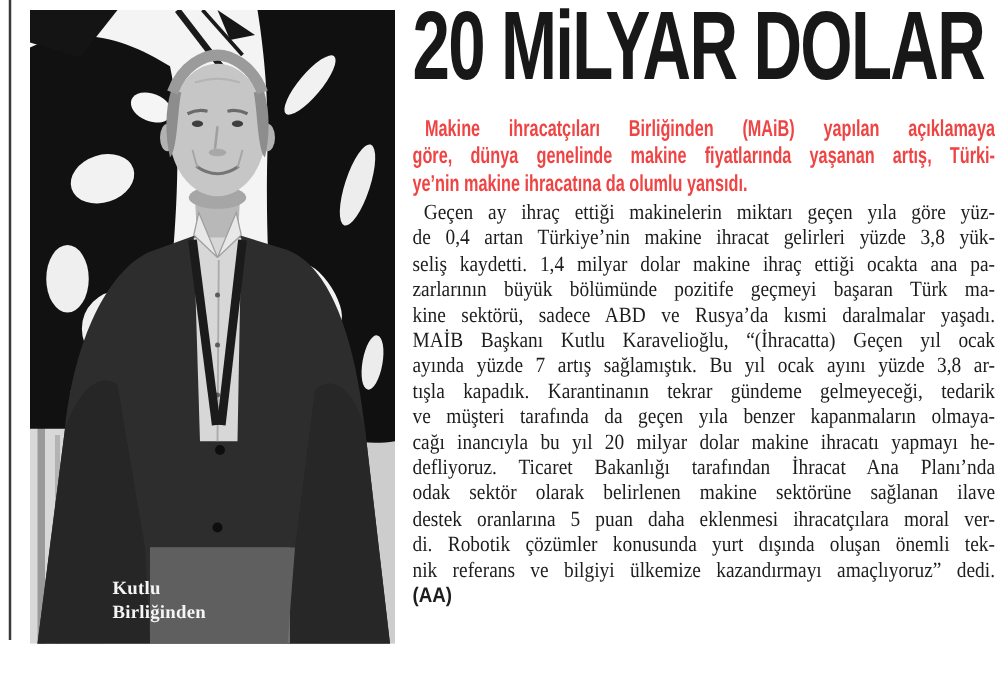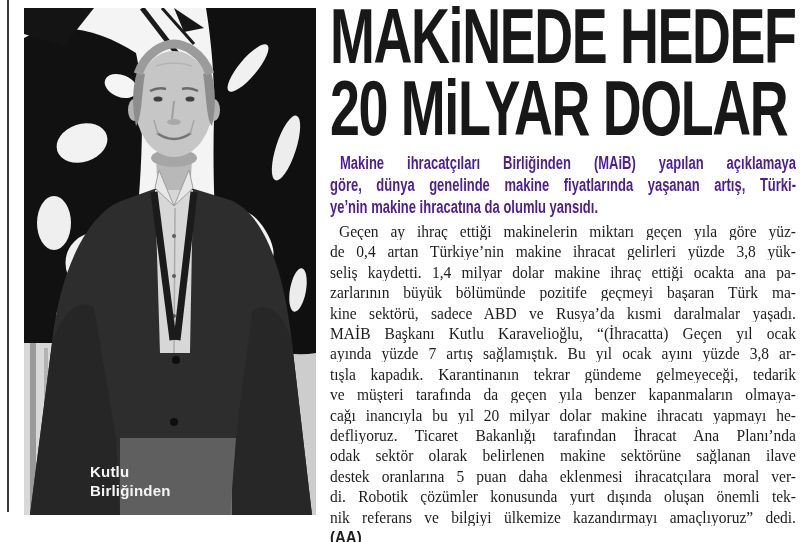--- a/index.html
+++ b/index.html
@@ -8,34 +8,34 @@
     overflow:hidden;font-family:"Liberation Sans",sans-serif;
   }
   
   .col-rule{position:absolute;left:7px;top:0;width:2px;height:512px;background:#3a3a3a;}
 
   
   .photo{position:absolute;left:24px;top:8px;width:292px;height:507px;}
   .photo svg{display:block;width:100%;height:100%;}
   .caption{
     position:absolute;left:66px;top:454px;color:#f5f5f5;
-    font-weight:bold;font-size:15px;line-height:19px;letter-spacing:.2px;
+    font-weight:bold;font-size:15px;line-height:19px;letter-spacing:.2px;font-family:Liberation Serif, serif;
   }
 
   
   .article{position:absolute;left:330px;top:0;width:466px;height:542px;overflow:hidden;}
 
   .headline{color:#181818;}
   .hl{height:72px;line-height:72px;white-space:nowrap;}
   .hl span{
     display:inline-block;font-weight:bold;font-size:78px;letter-spacing:-.025em;
     transform:scaleX(.69);transform-origin:0 50%;
   }
 
-  .lede{margin-top:8px;color:#4c1d95;}
+  .lede{margin-top:20px;color:#ef4444;}
   .lede .lline{
     font-weight:bold;font-size:13px;line-height:22px;
     text-align:justify;text-align-last:justify;
     transform:scale(1,1.42);transform-origin:0 50%;
   }
   .lede .lline.first{padding-left:10px;}
   .lede .lline.no-just{text-align:left;text-align-last:auto;}
 
   .bodytext{margin-top:3px;color:#1d1d1d;font-family:"Liberation Serif",serif;}
   .bline{
@@ -130,21 +130,20 @@
     </svg>
     <div class="caption">
       <div>Kutlu</div>
       <div>Birliğinden</div>
     </div>
   </div>
 
   <div class="article">
 
     <div class="headline">
-      <div class="hl"><span>MAKiNEDE HEDEF</span></div>
       <div class="hl"><span>20 MiLYAR DOLAR</span></div>
     </div>
 
     <div class="lede">
       <div class="lline first">Makine ihracatçıları Birliğinden (MAiB) yapılan açıklamaya</div>
       <div class="lline">göre, dünya genelinde makine fiyatlarında yaşanan artış, Türki-</div>
       <div class="lline no-just">ye’nin makine ihracatına da olumlu yansıdı.</div>
     </div>
 
     <div class="bodytext">

